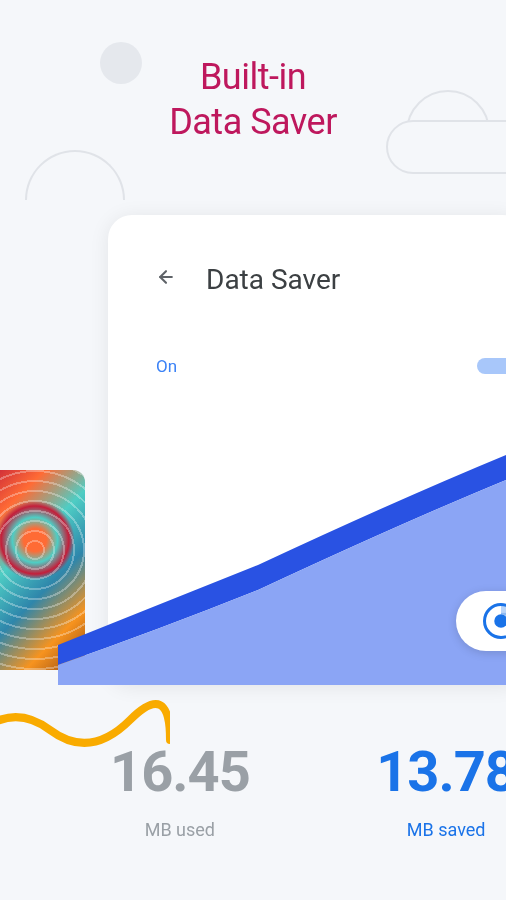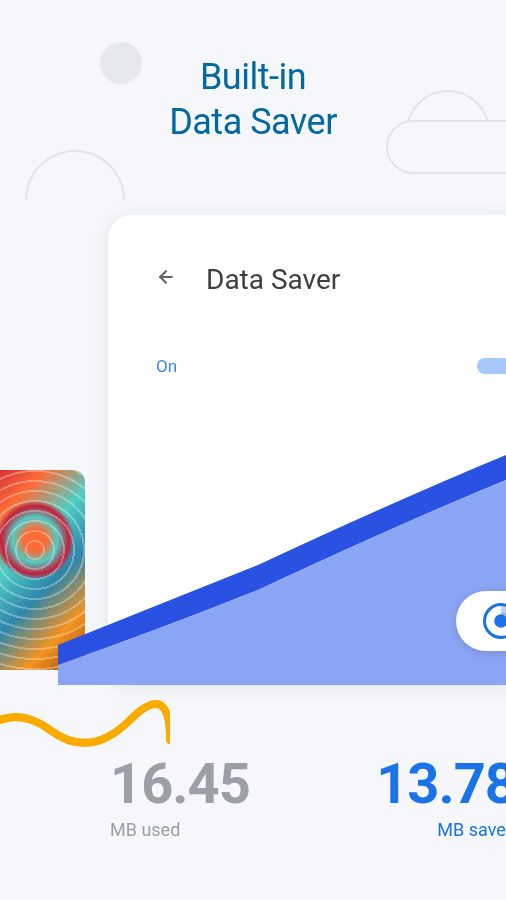--- a/index.html
+++ b/index.html
@@ -66,21 +66,21 @@
       height: 50px;
       border: 2px solid #e0e3e8;
       border-bottom: none;
       border-radius: 50px 50px 0 0;
       background: #f5f7fa;
     }
     
     .hero-title {
       text-align: center;
       padding-top: 55px;
-      color: #0369a1;
+      color: #be185d;
       font-size: 36px;
       font-weight: 400;
       line-height: 1.25;
       letter-spacing: -0.5px;
       position: relative;
       z-index: 2;
     }
     
     .card {
       position: absolute;
@@ -250,21 +250,22 @@
     .stat-value.grey {
       color: #9aa0a6;
     }
     
     .stat-value.blue {
       color: #1a73e8;
     }
     
     .stat-label {
       font-size: 18px;
-      margin-top: 2px;
+      margin-top: 14px;
+      text-align: center;
     }
     
     .stat-label.grey {
       color: #9aa0a6;
     }
     
     .stat-label.blue {
       color: #1a73e8;
     }
   </style>

